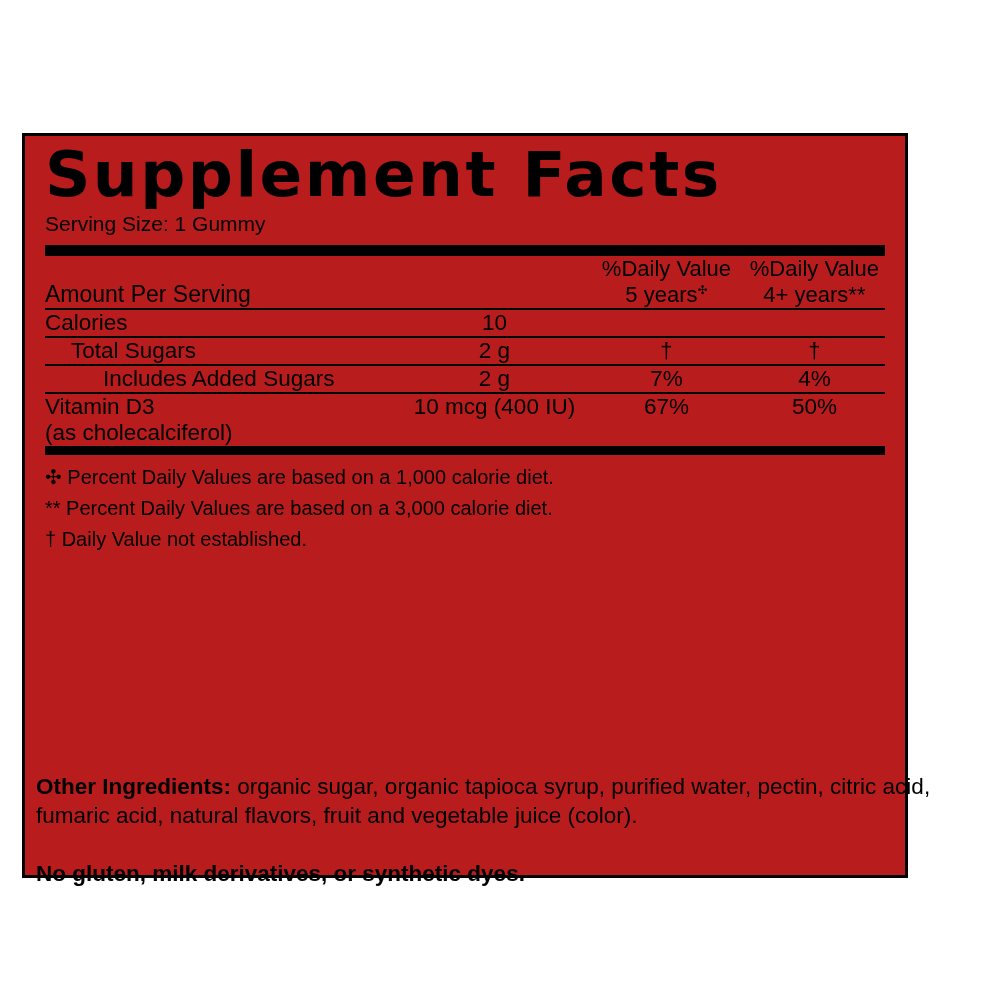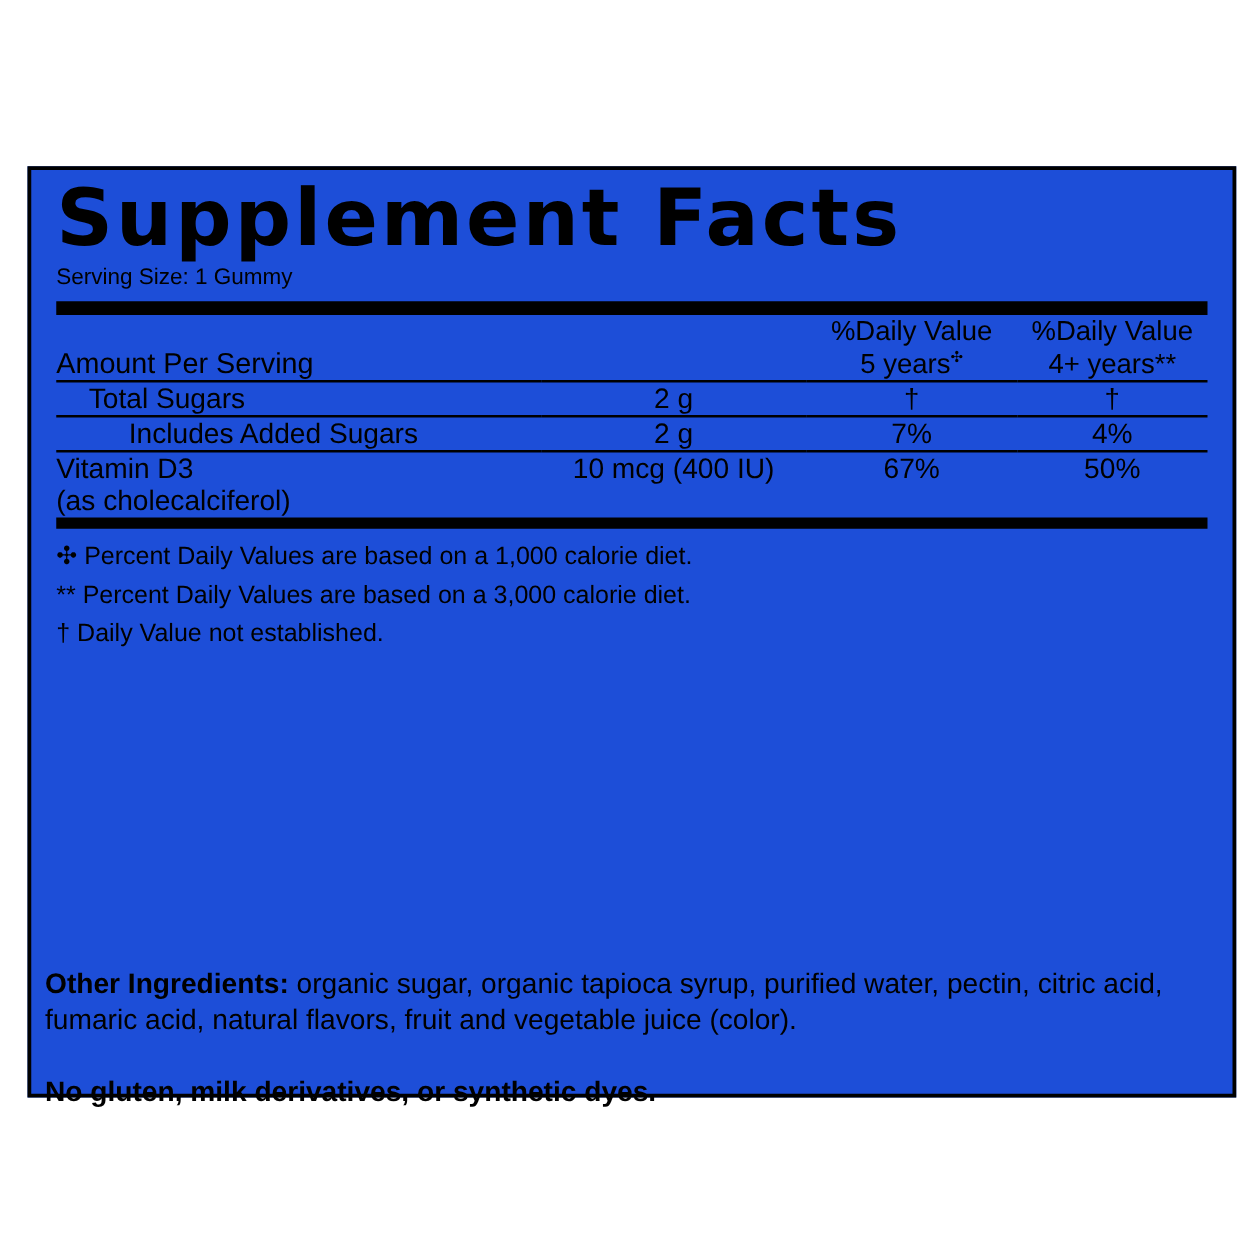--- a/index.html
+++ b/index.html
@@ -12,46 +12,46 @@
     height: 1000px;
     font-family: "Liberation Sans", sans-serif;
     color: #000000;
     -webkit-font-smoothing: antialiased;
   }
 
   .panel {
     position: absolute;
     left: 22px;
     top: 133px;
-    width: 967px;
+    width: 886px;
     height: 745px;
     border: 3px solid #000;
     box-sizing: border-box;
-    background: #1d4ed8;
+    background: #b91c1c;
   }
 
   .inner {
     position: absolute;
     left: 20px;
     top: 6px;
     right: 20px;
   }
 
   .title {
     font-size: 63px;
     font-weight: bold;
     letter-spacing: 2.5px;
     line-height: 1.05;
     white-space: nowrap;
     margin: 0 0 2px 0;
     font-family: "DejaVu Sans", sans-serif;
   }
 
   .serving-line {
-    font-size: 18px;
+    font-size: 21px;
     line-height: 1.29;
     white-space: nowrap;
   }
 
   .rule-thick {
     border-top: 11px solid #000;
     margin-top: 8px;
   }
   .rule-medium {
     border-top: 9px solid #000;
@@ -160,20 +160,26 @@
         <td class="col-dv1 hdr-dv">
           <span>%Daily Value</span><br>
           <span>5 years</span><span class="sub-note">✣</span>
         </td>
         <td class="col-dv2 hdr-dv">
           <span>%Daily Value</span><br>
           <span>4+ years**</span>
         </td>
       </tr>
 
+      <tr class="body-row first">
+        <td class="col-name">Calories</td>
+        <td class="col-amount">10</td>
+        <td class="col-dv1"></td>
+        <td class="col-dv2"></td>
+      </tr>
 
 
       <tr class="body-row">
         <td class="col-name indent1">Total Sugars</td>
         <td class="col-amount">2 g</td>
         <td class="col-dv1 dagger">†</td>
         <td class="col-dv2 dagger">†</td>
       </tr>
 
       <tr class="body-row">

